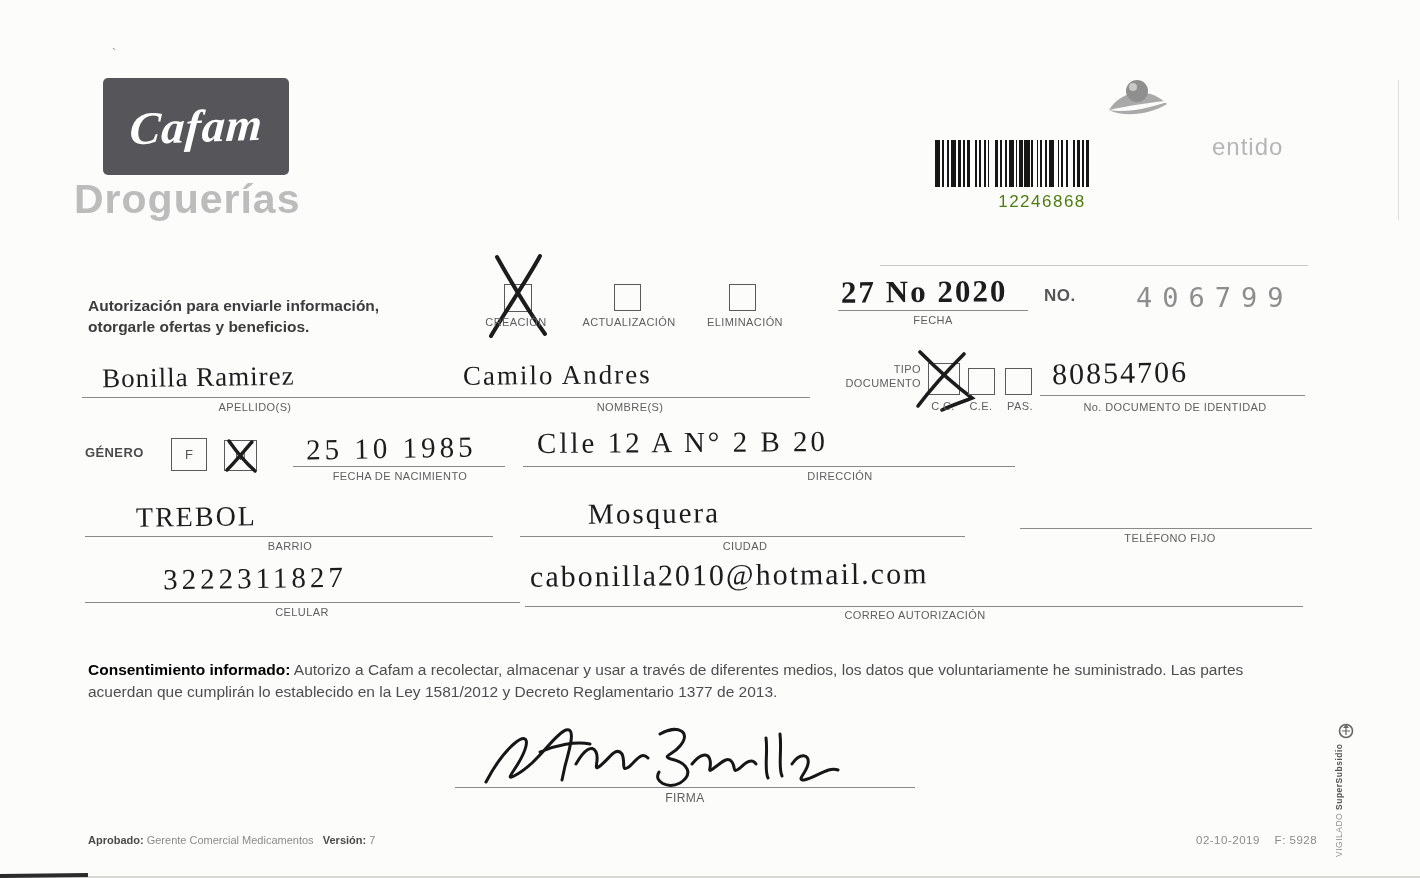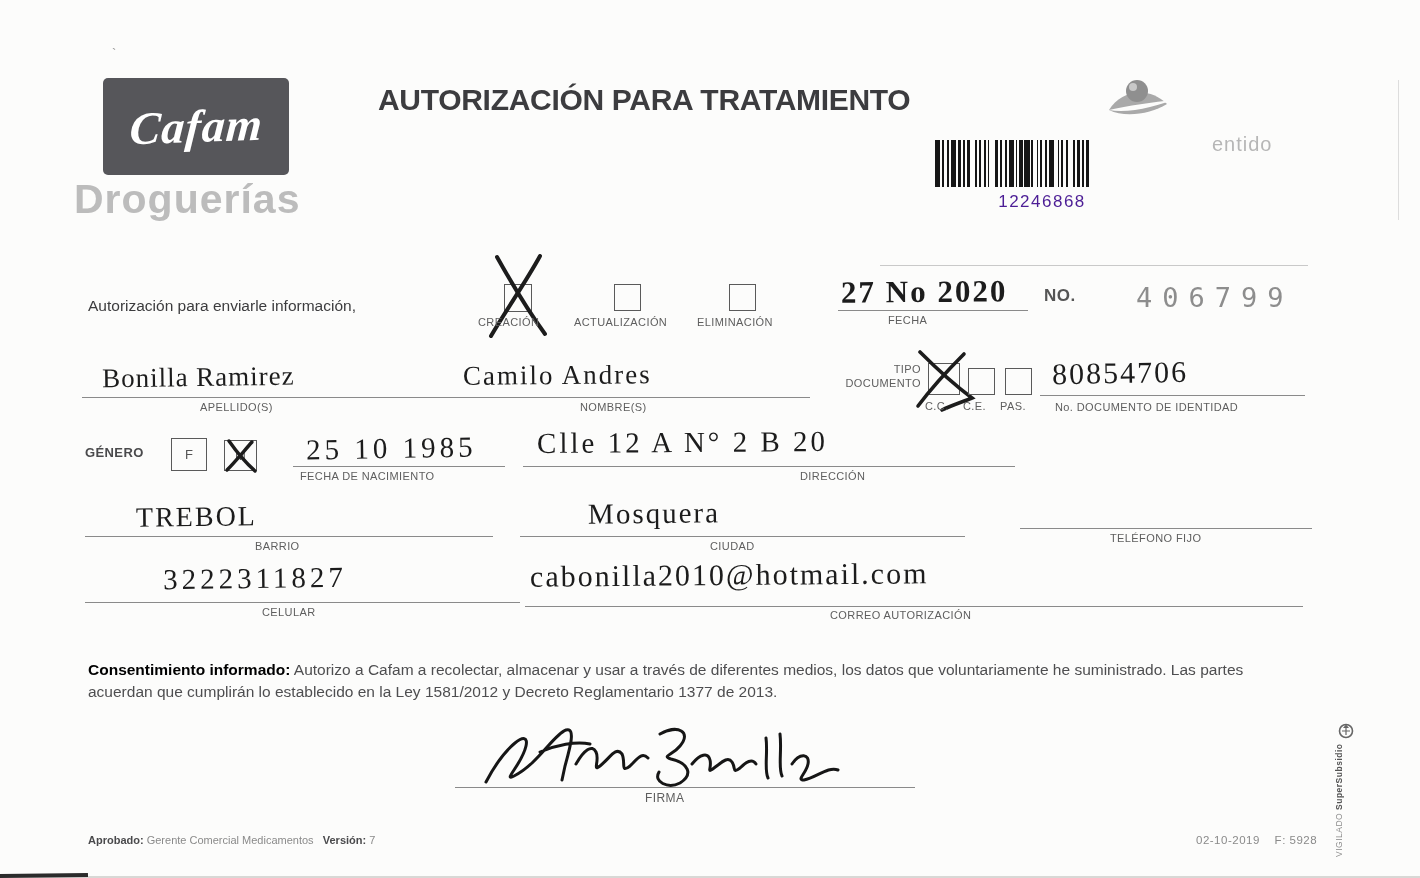--- a/index.html
+++ b/index.html
@@ -6,33 +6,33 @@
   .page{position:relative;width:1420px;height:878px;background:#fcfcfb;overflow:hidden;
         font-family:"Liberation Sans",sans-serif;color:#3d3d3f;}
   
   .logo-box{position:absolute;left:103px;top:78px;width:186px;height:97px;background:#56565a;
             border-radius:5px;display:flex;align-items:center;justify-content:center;}
   .logo-box span{color:#fff;font-size:46px;font-weight:bold;font-style:italic;
                  font-family:cursive;transform:skewX(-6deg) rotate(-2deg);letter-spacing:1px;}
   .logo-sub{position:absolute;left:74px;top:176px;font-size:41px;font-weight:bold;color:#bcbcbc;letter-spacing:1px;}
   .title{position:absolute;left:378px;top:83px;font-size:30px;font-weight:bold;color:#3c3c3f;letter-spacing:-0.3px;}
   .subtitle{position:absolute;left:379px;top:126px;font-size:14.5px;font-weight:bold;color:#4a4a4c;letter-spacing:0.2px;}
-  .watermark{position:absolute;left:1212px;top:133px;font-size:20px;color:#b6b6b6;letter-spacing:1px;}
+  .watermark{position:absolute;left:1212px;top:133px;font-size:24px;color:#b6b6b6;letter-spacing:1px;}
   .barcode{position:absolute;left:935px;top:140px;width:214px;height:47px;display:flex;align-items:stretch;}
   .barcode i{display:block;background:#161616;}
   .barcode i.g{background:transparent;}
   .barcode-num{position:absolute;left:935px;top:192px;width:214px;text-align:center;
-               font-size:17px;color:#4c1d95;letter-spacing:1.5px;}
+               font-size:17px;color:#4d7c0f;letter-spacing:1.5px;}
   .eye-logo{position:absolute;left:1101px;top:76px;}
   
   .uline{position:absolute;height:0;border-bottom:1.5px solid #8a8a8a;}
-  .flabel{position:absolute;font-size:11px;color:#5e5e5e;letter-spacing:0.4px;white-space:nowrap;}
+  .flabel{position:absolute;font-size:11px;color:#5e5e5e;letter-spacing:0.4px;text-align:center;white-space:nowrap;}
   .hw{position:absolute;font-family:cursive;color:#1c1c1c;white-space:nowrap;line-height:1;}
   .cbox{position:absolute;border:1.6px solid #5a5a5a;background:transparent;}
-  .boldtext{position:absolute;font-size:15.5px;font-weight:normal;color:#3c3c3e;line-height:1.35;}
+  .boldtext{position:absolute;font-size:15.5px;font-weight:bold;color:#3c3c3e;line-height:1.35;}
   .printed{position:absolute;font-size:17px;color:#4c4c4e;letter-spacing:0.5px;}
   .stamp{position:absolute;font-family:"DejaVu Sans Mono",monospace;color:#8d8d8d;
          letter-spacing:10px;font-size:27px;}
   .xmark{position:absolute;pointer-events:none;}
   .consent{position:absolute;left:88px;top:659px;width:1220px;font-size:15.5px;color:#4e4e50;line-height:1.45;}
   .consent b{color:#000000;}
   .footer-left{position:absolute;left:88px;top:834px;font-size:11px;color:#8a8a8a;}
   .footer-left b{color:#4a4a4c;}
   .footer-right{position:absolute;left:1196px;top:834px;font-size:11.5px;color:#8a8a8a;letter-spacing:0.5px;}
   .vtext{position:absolute;left:1334px;top:747px;height:110px;writing-mode:vertical-rl;
@@ -48,21 +48,20 @@
 
 <div class="page">
 
   <div class="scan-mark" style="left:112px;top:46px;">`</div>
 
   <div class="logo-box">
     <span>Cafam</span>
   </div>
   <div class="logo-sub">Droguerías</div>
 
-  <div class="title">AUTORIZACIÓN PARA TRATAMIENTO</div>
 
   <svg class="eye-logo" width="78" height="48" viewBox="0 0 78 48">
     <path d="M8 34 C20 14 48 10 66 28 C50 38 24 42 8 34 Z" fill="#a9a9a9"></path>
     <path d="M8 34 C26 30 52 26 74 24 L78 22 C56 30 28 38 8 34 Z" fill="#fcfcfb"></path>
     <circle cx="36" cy="15" r="11" fill="#8f8f8f"></circle>
     <circle cx="32" cy="11" r="4" fill="#c8c8c8"></circle>
   </svg>
 
   <div class="watermark">entido</div>
 
@@ -127,20 +126,21 @@
       <i class="g" style="width:1.75px"></i>
       <i class="" style="width:3.5px"></i>
       <i class="g" style="width:3.5px"></i>
     </div>
   <div class="barcode-num">12246868</div>
   <div class="faint-line" style="left:880px;top:265px;width:428px;"></div>
   <div class="faint-line" style="left:1398px;top:80px;width:0;height:140px;border-bottom:none;border-left:1px solid #ddd;"></div>
 
   <div class="boldtext" style="left:88px;top:296px;">
     <div>Autorización para enviarle información,</div>
+    <div>otorgarle ofertas y beneficios.</div>
   </div>
 
   <div class="cbox" style="left:504px;top:284px;width:26px;height:26px;"></div>
   <svg class="xmark" style="left:483px;top:254px;" width="72" height="84" viewBox="0 0 72 84">
     <path d="M14 3 C28 28 46 58 62 80" stroke="#1c1c1c" stroke-width="4" fill="none" stroke-linecap="round"></path>
     <path d="M57 2 C44 26 22 58 8 82" stroke="#1c1c1c" stroke-width="4" fill="none" stroke-linecap="round"></path>
   </svg>
   <div class="flabel" style="left:478px;top:316px;width:76px;">CREACIÓN</div>
 
   <div class="cbox" style="left:614px;top:284px;width:25px;height:25px;"></div>

